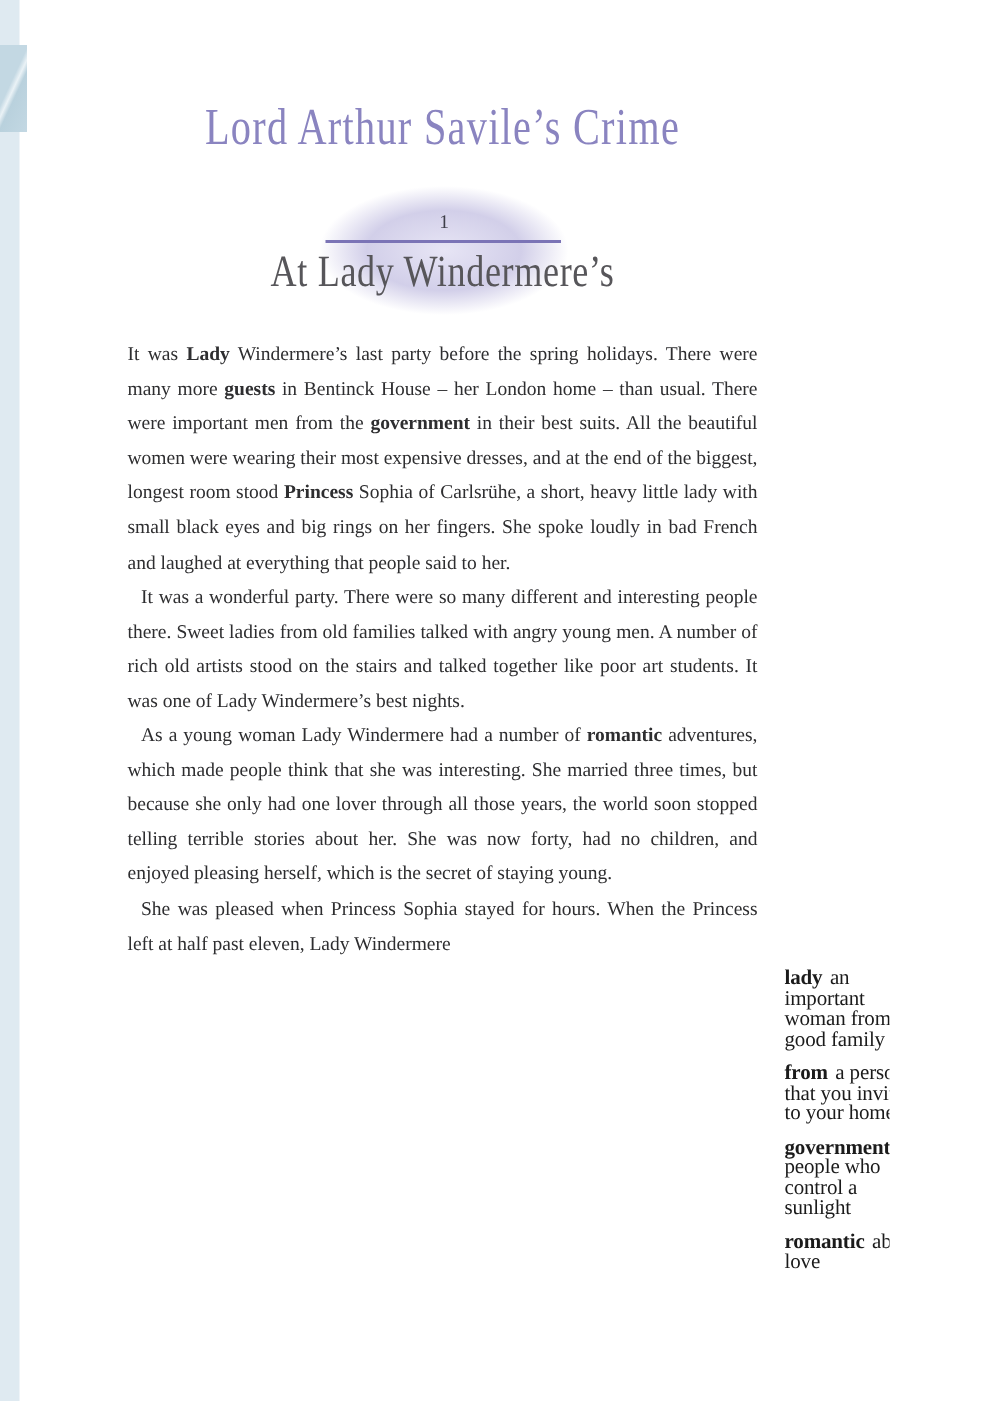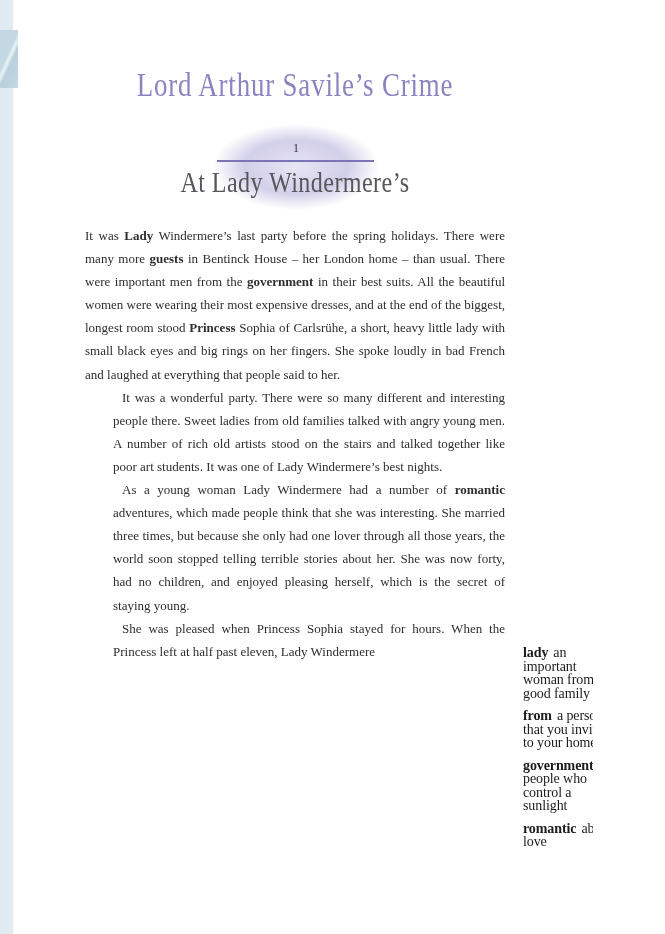--- a/index.html
+++ b/index.html
@@ -54,21 +54,21 @@
     white-space:nowrap;
   }
 
   
   .story {
     position:absolute; left:85px; top:224px; width:420px;
     font-size:13px; line-height:23.1px; text-align:justify;
     color:var(--body-text, #2e2e30);
   }
   .story p { margin:0; }
-  .story p + p { text-indent:9px;margin-left:28px; }
+  .story p + p { text-indent:9px; }
   .story b { font-weight:bold; }
 
   
   .glossary {
     position:absolute; left:523px; top:646px; width:92px;
     font-family:Liberation Serif, serif;
     font-size:14px; line-height:13.5px; color:#1b1b1b;
     letter-spacing:-0.1px;
   }
   .g-entry { margin:0 0 9px 0; }

